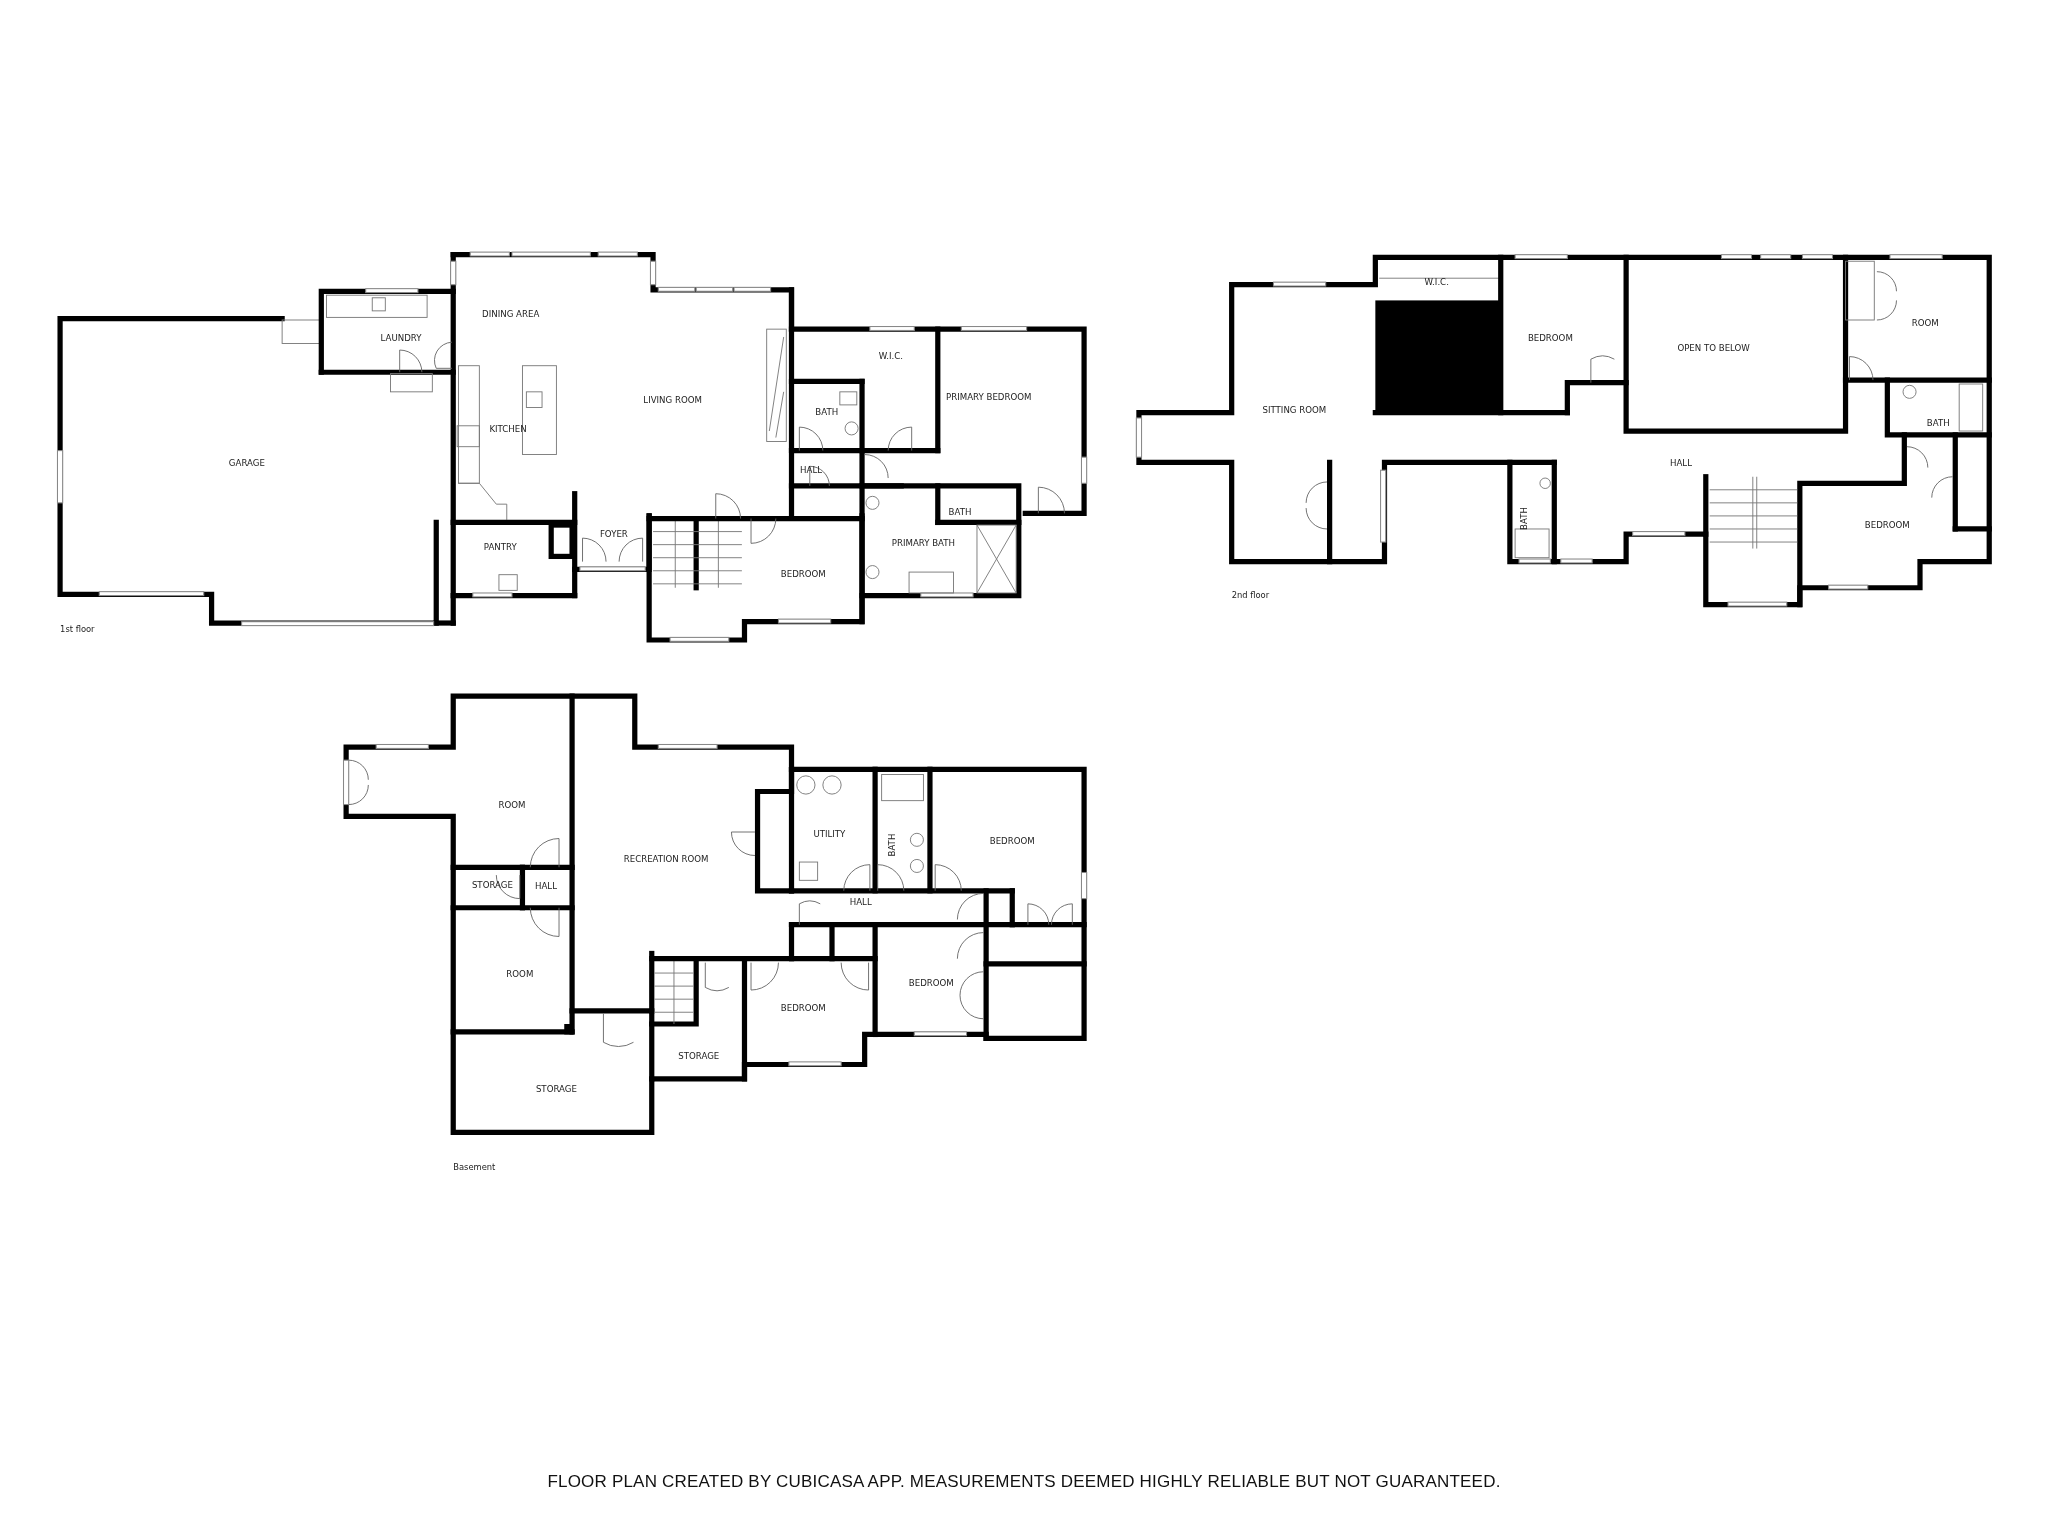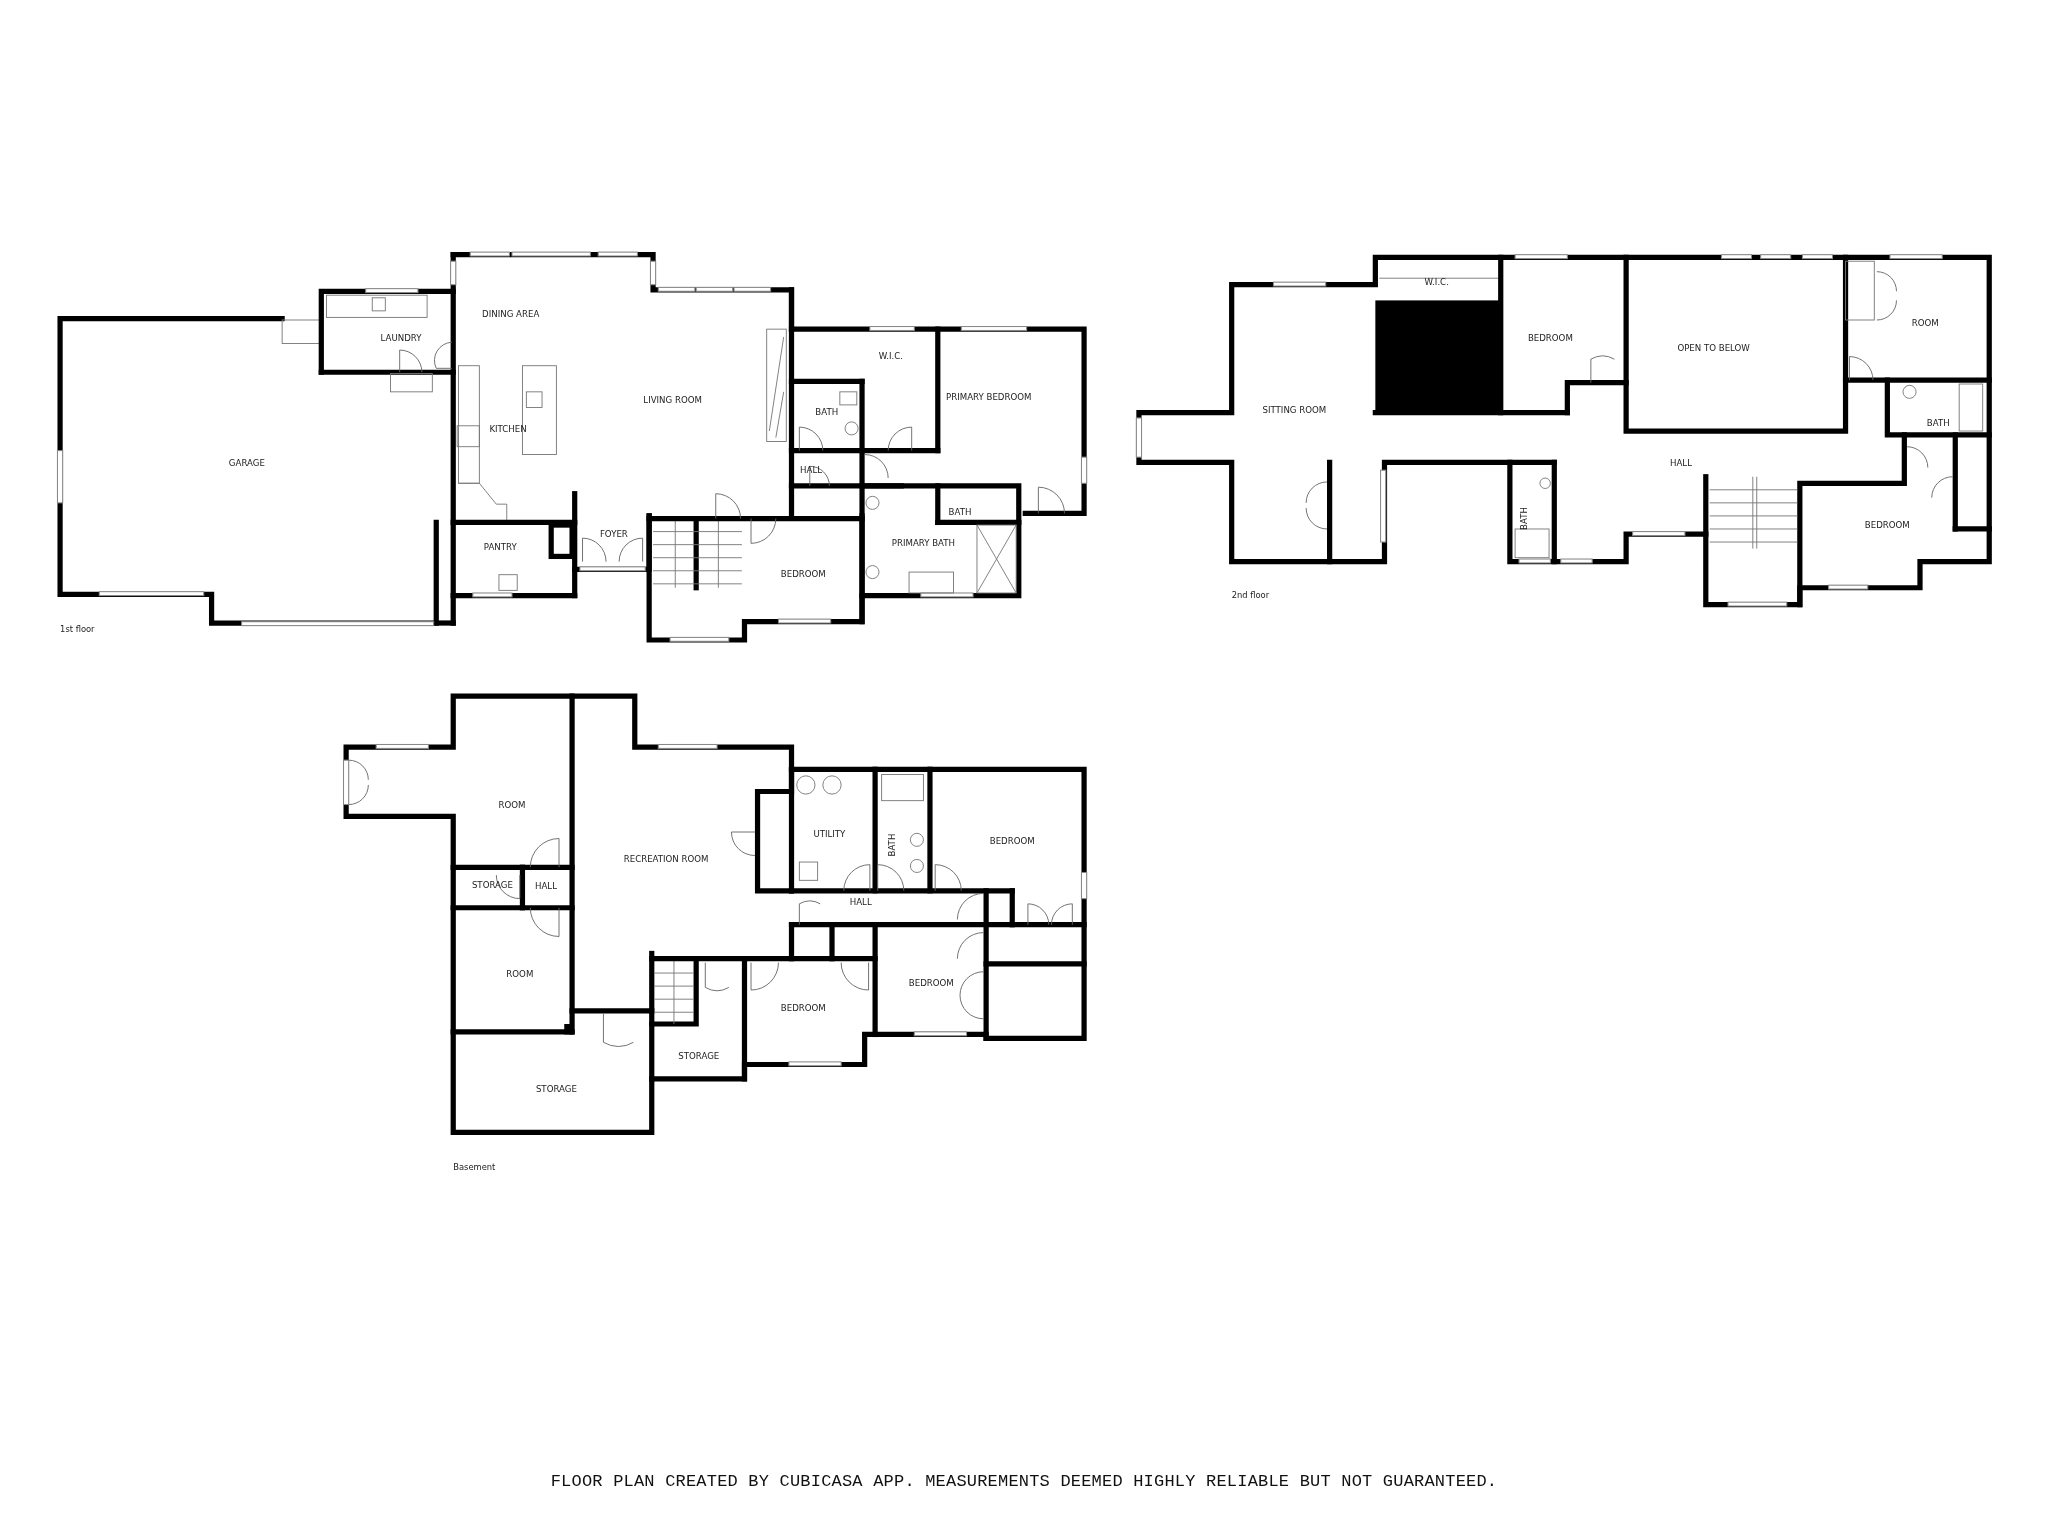--- a/index.html
+++ b/index.html
@@ -5,21 +5,21 @@
   html, body { margin:0; padding:0; background:#ffffff; }
   body { width:2048px; height:1536px; overflow:hidden; position:relative; font-family:"Liberation Sans", sans-serif; }
   #plan { position:absolute; left:0; top:0; width:2048px; height:1536px; }
   .wall { fill:none; stroke:#000; stroke-width:4; stroke-linejoin:miter; stroke-linecap:square; }
   .thin { fill:none; stroke:#777; stroke-width:0.7; }
   .win { fill:#fff; stroke:#888; stroke-width:0.8; }
   .door { fill:none; stroke:#666; stroke-width:0.7; }
   .solid { fill:#000; }
   .lbl { font-family:"DejaVu Sans", sans-serif; font-size:6.6px; fill:#222; text-anchor:middle; dominant-baseline:middle; }
   .floorlbl { font-family:"DejaVu Sans", sans-serif; font-size:6.4px; fill:#222; }
-  .footer { position:absolute; left:0; width:2048px; top:1472px; text-align:center; font-family:Liberation Mono, monospace; font-size:17px; color:#111; letter-spacing:0.2px; }
+  .footer { position:absolute; left:0; width:2048px; top:1472px; text-align:center; font-family:Liberation Sans, sans-serif; font-size:17px; color:#111; letter-spacing:0.2px; }
 </style>
 </head>
 <body>
 
 <svg id="plan" viewBox="0 0 1568 1176" preserveAspectRatio="none" xmlns="http://www.w3.org/2000/svg">
 
   <g>
 
     <polyline class="wall" points="216,244 46,244 46,455 162,455 162,477 334,477 334,400"></polyline>
     <line class="wall" x1="347" y1="195" x2="347" y2="477"></line>

